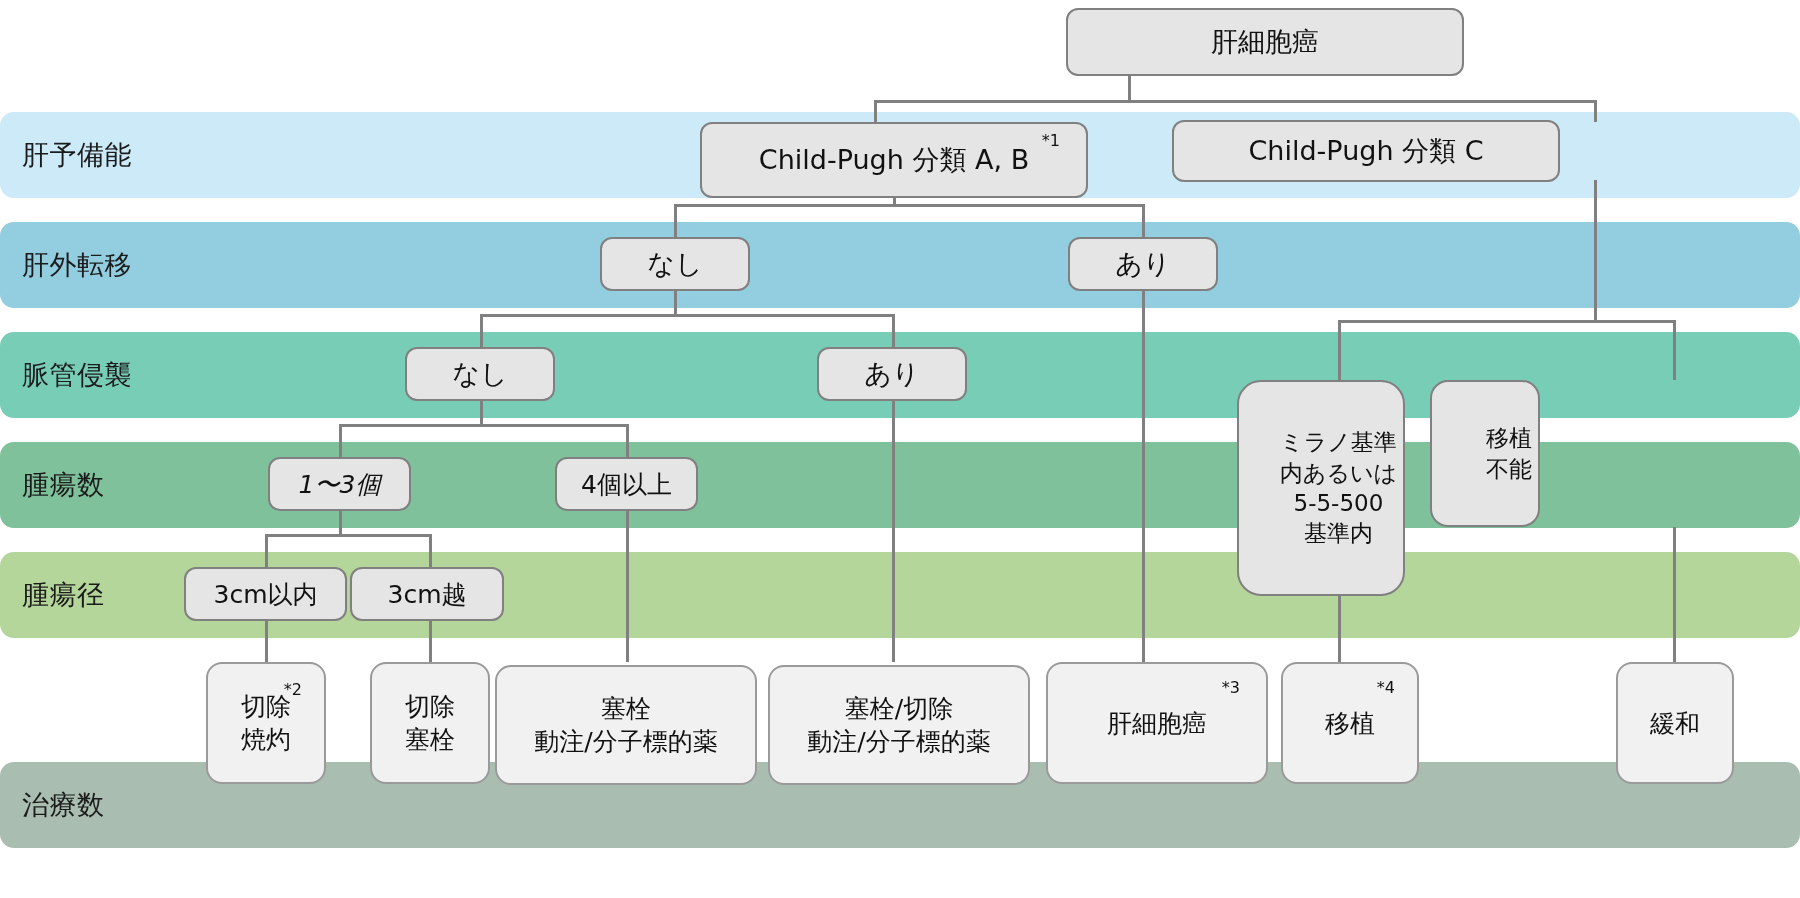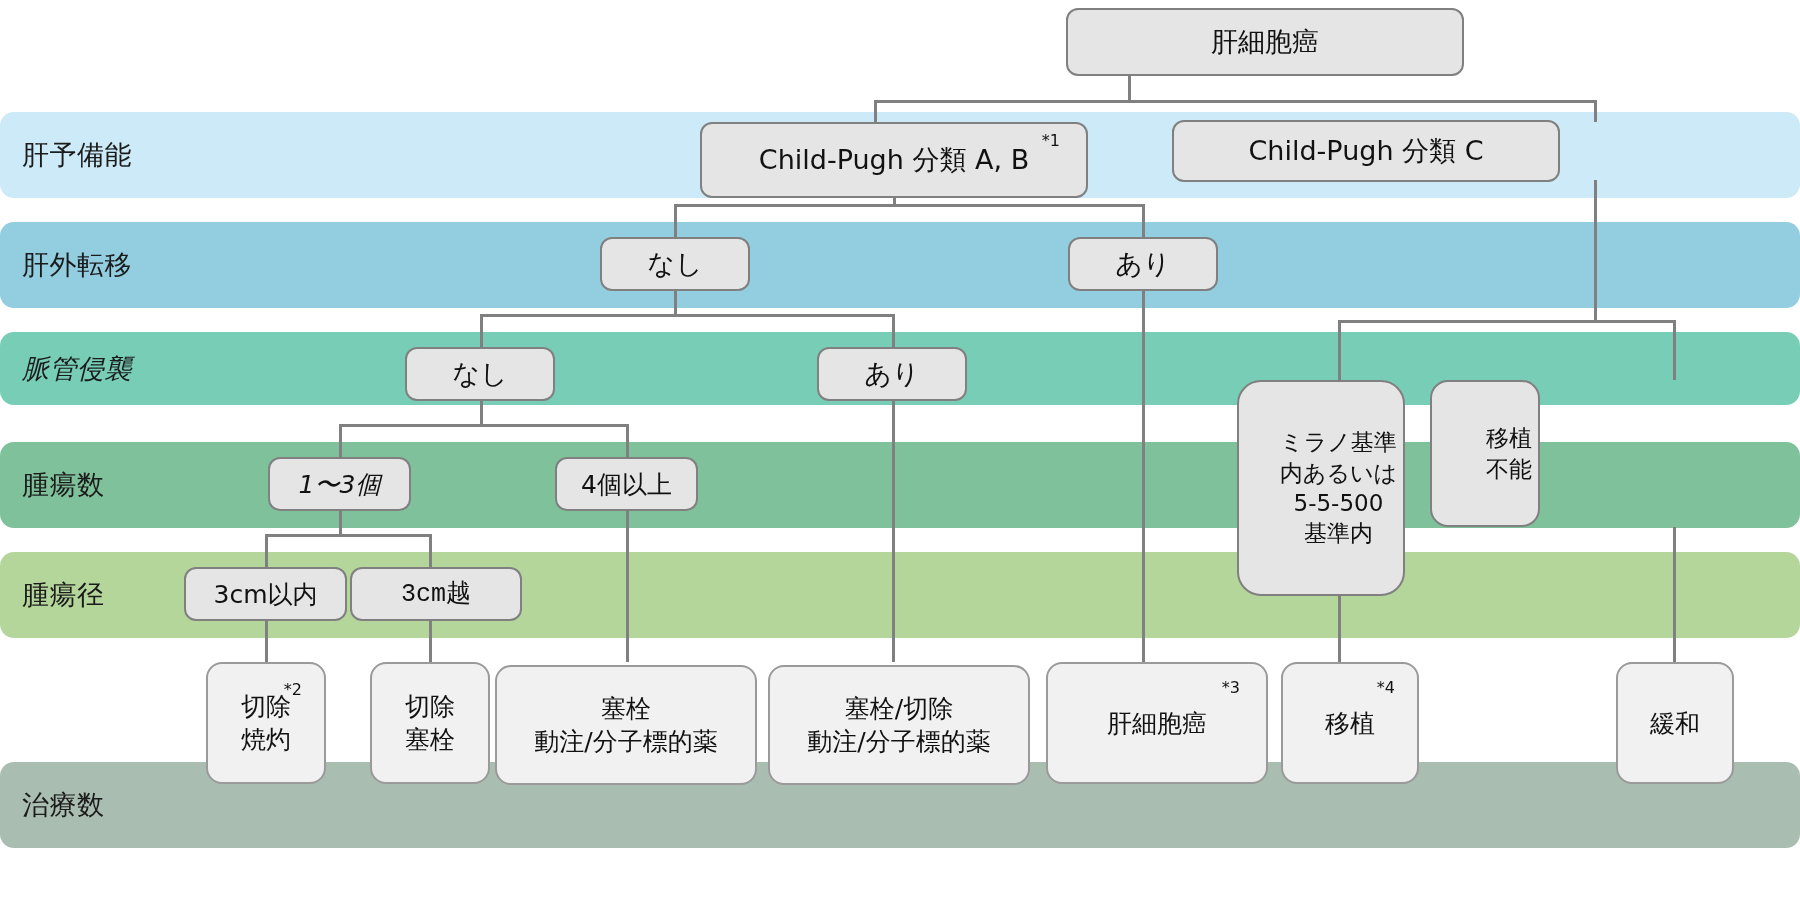--- a/index.html
+++ b/index.html
@@ -40,21 +40,21 @@
 <body>
 
 <div id="stage">
 
   <div class="band" style="top:112px;height:86px;width:1800px;background:#cceaf7;">
     <div class="band-label">肝予備能</div>
   </div>
   <div class="band" style="top:222px;height:86px;width:1800px;background:#92cde0;">
     <div class="band-label">肝外転移</div>
   </div>
-  <div class="band" style="top:332px;height:73px;width:1800px;background:#78cdb6;font-style:italic;">
+  <div class="band" style="top:332px;height:86px;width:1800px;background:#78cdb6;">
     <div class="band-label">脈管侵襲</div>
   </div>
   <div class="band" style="top:442px;height:86px;width:1800px;background:#7fc19b;">
     <div class="band-label">腫瘍数</div>
   </div>
   <div class="band" style="top:762px;height:86px;width:1800px;background:#aabdb1;">
     <div class="band-label">治療数</div>
   </div>
   <div class="band" style="top:552px;height:86px;width:1800px;background:#b5d69b;">
     <div class="band-label">腫瘍径</div>
@@ -136,21 +136,21 @@
   </div>
 
   <div class="node small" style="left:555px;top:457px;width:143px;height:54px;">
     <span>4個以上</span>
   </div>
 
   <div class="node small" style="left:184px;top:567px;width:163px;height:54px;">
     <span>3cm以内</span>
   </div>
 
-  <div class="node small" style="left:350px;top:567px;width:172px;height:54px;font-family:Liberation Mono, monospace;">
+  <div class="node small" style="left:350px;top:567px;width:154px;height:54px;">
     <span>3cm越</span>
   </div>
 
   <div class="node tiny" style="left:1237px;top:380px;width:168px;height:216px;border-radius:24px;">
     <span>ミラノ基準
 内あるいは
 5-5-500
 基準内</span>
   </div>
 

